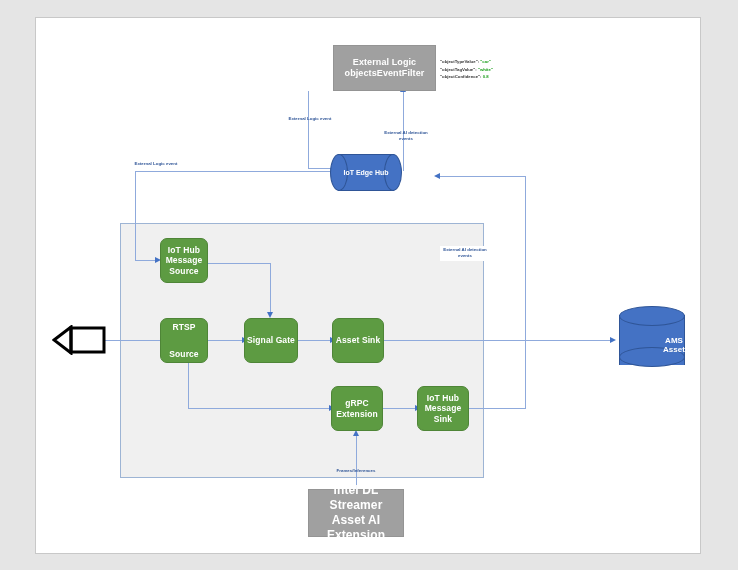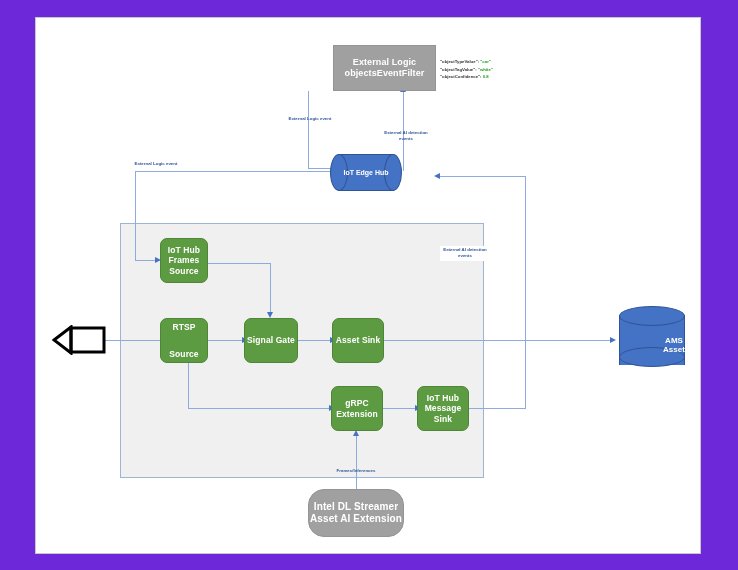--- a/index.html
+++ b/index.html
@@ -12,21 +12,21 @@
     height: 570px;
     overflow: hidden;
     font-family: "Liberation Sans", sans-serif;
   }
 
   #frame {
     position: absolute;
     left: 0; top: 0;
     width: 738px;
     height: 570px;
-    background: #6d28d9;
+    background: #e5e5e5;
   }
 
   #canvas {
     position: absolute;
     left: 36px;
     top: 18px;
     width: 664px;
     height: 535px;
     background: #ffffff;
     box-shadow: 0 0 0 1px #c8c8c8;
@@ -281,21 +281,21 @@
 
     <div class="hcyl" style="left:294px; top:136px; width:72px; height:37px;">
       <div class="hbody" style="left:8px; right:8px;"></div>
       <div class="hcap" style="left:0;"></div>
       <div class="hcap" style="right:0;"></div>
       <div class="hlabel">IoT Edge Hub</div>
     </div>
 
     <div class="node green-node" style="left:124px; top:220px; width:48px; height:45px; flex-direction:column;">
       <span>IoT Hub</span>
-      <span>Frames</span>
+      <span>Message</span>
       <span>Source</span>
     </div>
 
     <div class="node green-node" style="left:124px; top:300px; width:48px; height:45px; flex-direction:column;gap:16px;">
       <span>RTSP</span>
       <span>Source</span>
     </div>
 
     <div class="node green-node" style="left:296px; top:300px; width:52px; height:45px;">
       <span>Asset Sink</span>
@@ -308,21 +308,21 @@
     <div class="node green-node" style="left:295px; top:368px; width:52px; height:45px; flex-direction:column;">
       <span>gRPC</span>
       <span>Extension</span>
     </div>
 
     <div class="node green-node" style="left:381px; top:368px; width:52px; height:45px; flex-direction:column;">
       <span>IoT Hub</span>
       <span>Message Sink</span>
     </div>
 
-    <div class="node gray-node" style="left:272px; top:471px; width:96px; height:48px; flex-direction:column; font-size:10px;border-radius:16px;">
+    <div class="node gray-node" style="left:272px; top:471px; width:96px; height:48px; flex-direction:column; font-size:12px;">
       <span>Intel DL Streamer</span>
       <span>Asset AI Extension</span>
     </div>
 
     <div class="cyl" style="left:583px; top:288px; width:66px; height:68px;">
       <div class="body" style="top:9px; height:50px;"></div>
       <div class="cap bottom" style="top:41px; height:18px;"></div>
       <div class="cap" style="top:0; height:18px;"></div>
       <div class="label" style="top:30px;">AMS Asset</div>
     </div>

